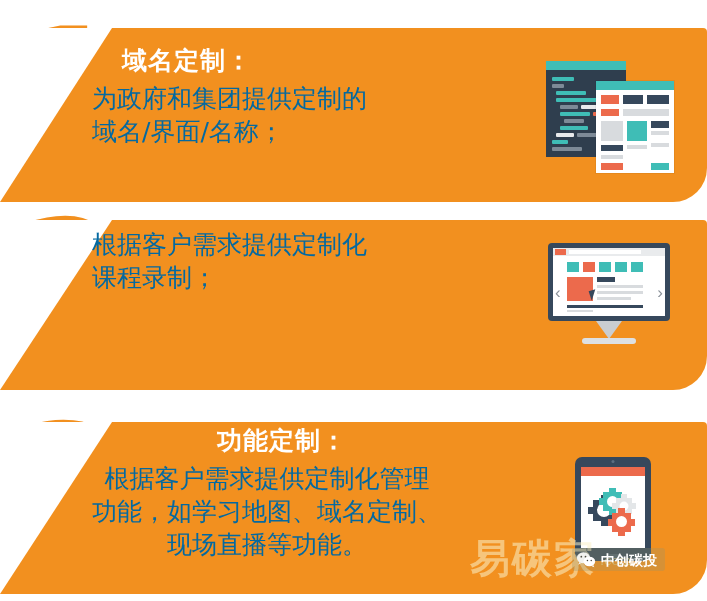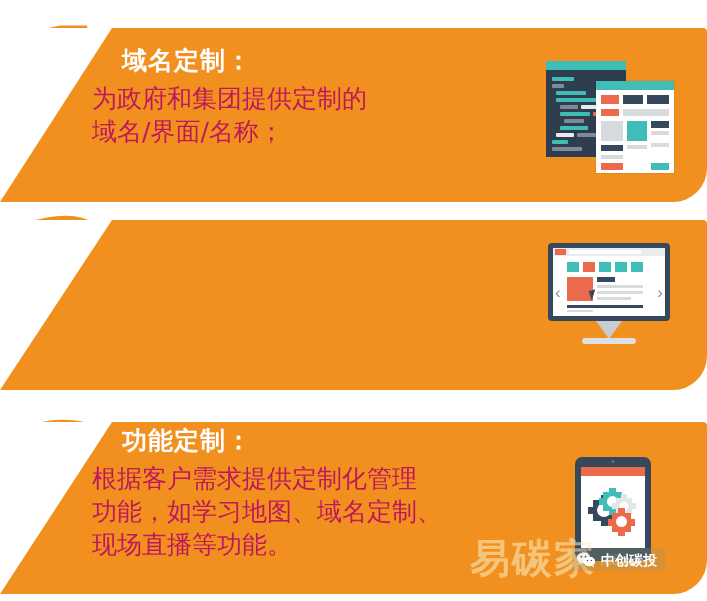--- a/index.html
+++ b/index.html
@@ -91,21 +91,21 @@
     line-height: 30px;
     letter-spacing: 1px;
     color: #ffffff;
     margin: 0 0 6px 34px;
     white-space: nowrap;
   }
   .body {
     font-family: "DejaVu Sans", sans-serif;
     font-size: 25px;
     line-height: 33px;
-    color: #be185d;
+    color: #0369a1;
     margin: 0;
     white-space: pre-line;
   }
   .block-1 .body { margin-left: 4px; }
   .block-2 .body { margin-left: 4px; }
   .block-3 .body { margin-left: 4px; }
 
   
   .art {
     position: absolute;
@@ -329,20 +329,22 @@
         <div class="box" style="left:55px; top:82px; width:18px; height:7px;  background:#3FBDB6;"></div>
       </div>
     </div>
   </div>
 
   <div class="block block-2">
     <div class="numeral">2</div>
     <div class="panel"></div>
 
     <div class="content" style="top:32px;">
+      <div class="body">根据客户需求提供定制化
+课程录制；</div>
     </div>
 
     <div class="art" style="left:548px; top:47px; width:122px; height:104px;">
       <div class="monitor">
         <div class="screen">
           <div class="screen-bar">
             <div class="box" style="left:2px; top:1px; width:11px; height:6px; background:#EC6A4C;"></div>
             <div class="box" style="left:16px; top:2px; width:72px; height:4px; background:#FFFFFF;"></div>
           </div>
           <div class="box" style="left:14px; top:14px; width:12px; height:10px; background:#3FBDB6;"></div>
@@ -366,21 +368,21 @@
       </div>
       <div class="stand-neck"></div>
       <div class="stand-base"></div>
     </div>
   </div>
 
   <div class="block block-3">
     <div class="numeral">3</div>
     <div class="panel"></div>
 
-    <div class="content" style="top:30px;">
+    <div class="content" style="top:30px;text-align:center;">
       <div class="title">功能定制：</div>
       <div class="body">根据客户需求提供定制化管理
 功能，如学习地图、域名定制、
 现场直播等功能。</div>
     </div>
 
     <div class="art" style="left:575px; top:61px; width:76px; height:104px;">
       <div class="tablet">
         <div class="cam"></div>
         <div class="tscreen">

